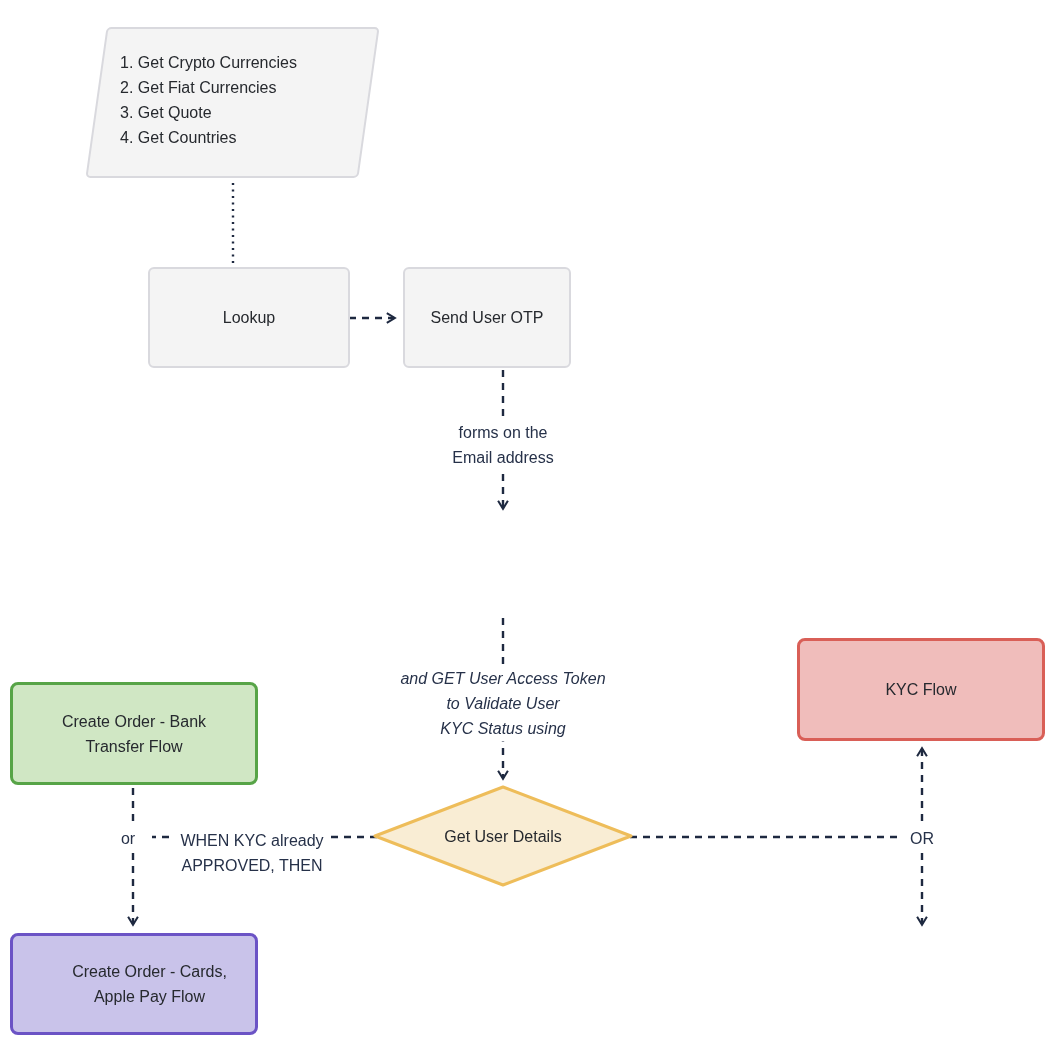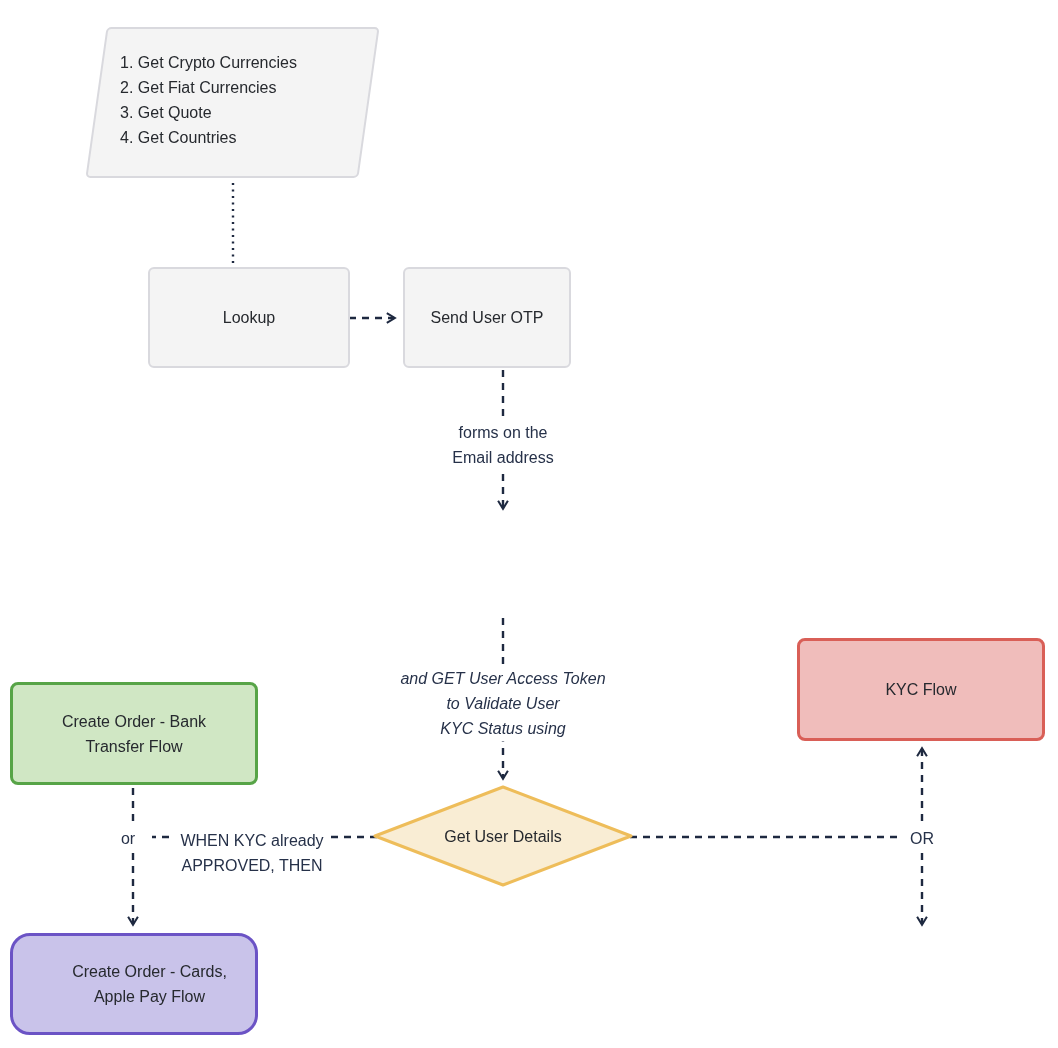--- a/index.html
+++ b/index.html
@@ -29,21 +29,21 @@
   svg.edges path.dotted{stroke-width:2.4;stroke-dasharray:2 4.5;}
   #arrow-head path{stroke:var(--line);fill:none;stroke-width:1.4;}
   polygon.diamond{fill:var(--yellow-fill);stroke:var(--yellow-border);stroke-width:3;stroke-linejoin:round;}
   .node{
     position:absolute;box-sizing:border-box;display:flex;align-items:center;justify-content:center;
     text-align:center;white-space:pre-line;font-size:16px;line-height:25px;color:var(--node-text);
     border-radius:6px;
   }
   .gray{background:var(--gray-fill);border:2px solid var(--gray-border);}
   .green{background:var(--green-fill);border:3px solid var(--green-border);border-radius:8px;}
-  .purple{background:var(--purple-fill);border:3px solid var(--purple-border);border-radius:20px;padding-left:31px;}
+  .purple{background:var(--purple-fill);border:3px solid var(--purple-border);border-radius:8px;padding-left:31px;}
   .red{background:var(--red-fill);border:3px solid var(--red-border);border-radius:8px;}
   .para-shape{
     position:absolute;left:96px;top:27px;width:273px;height:151px;
     transform:skewX(-8deg);background:var(--gray-fill);border:2px solid var(--gray-border);
     border-radius:5px;box-sizing:border-box;
   }
   .para-text{
     position:absolute;left:120px;top:50px;width:235px;white-space:pre-line;text-align:left;
     font-size:16px;line-height:25px;color:var(--node-text);
   }

